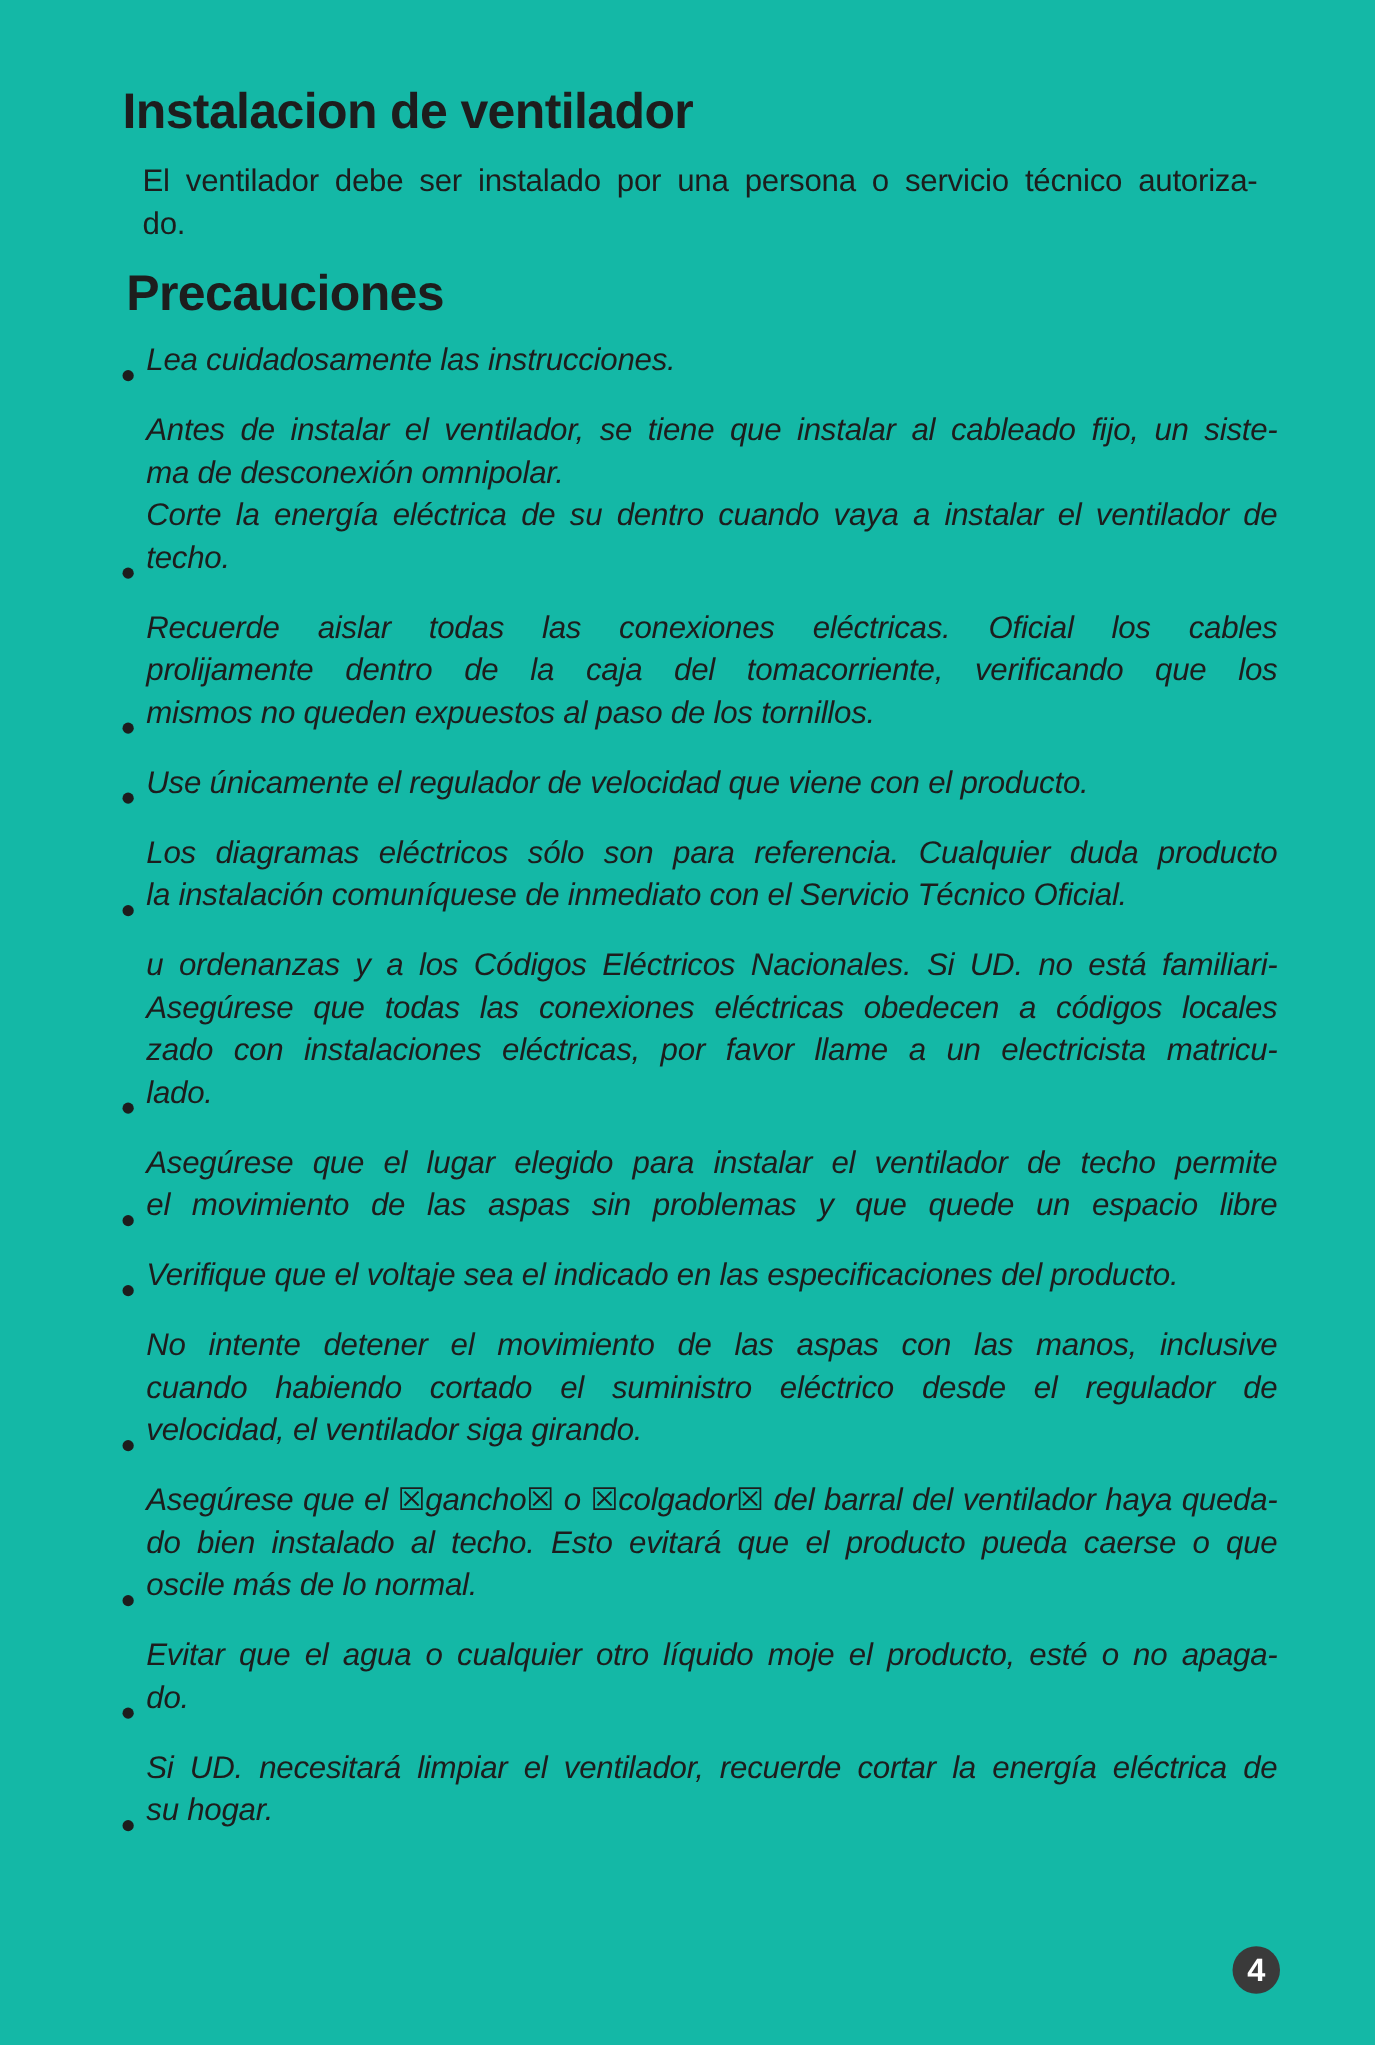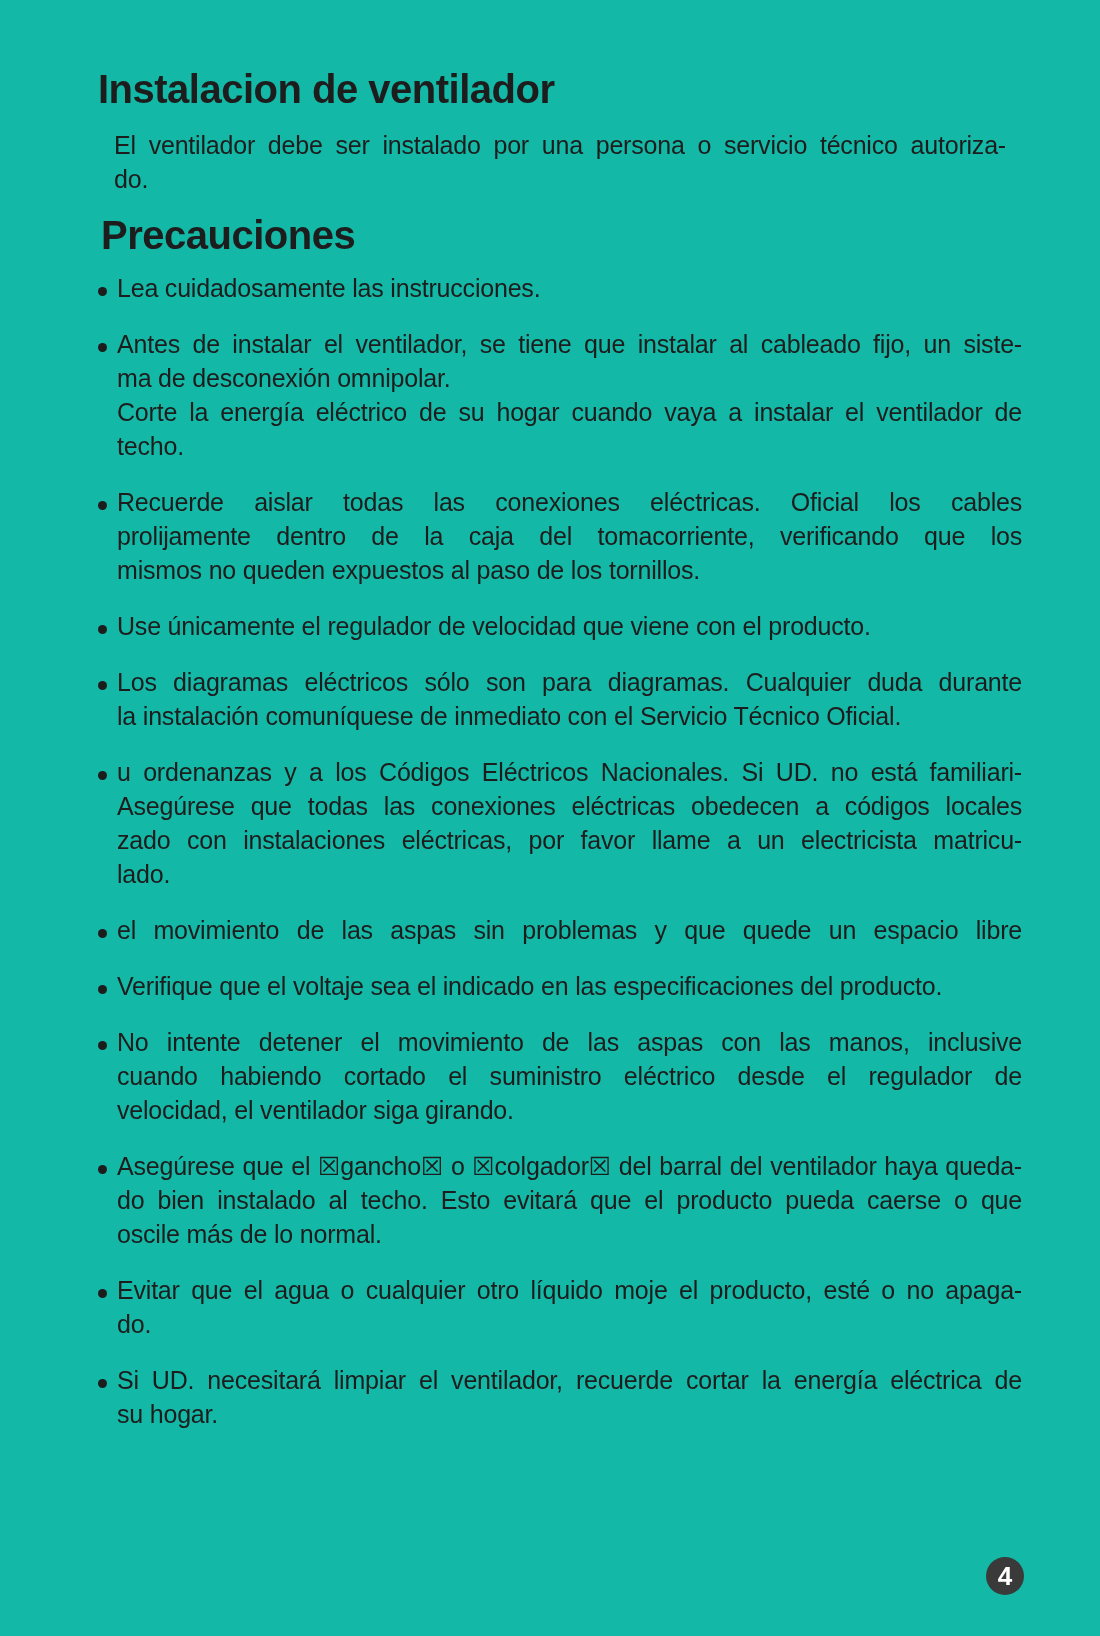--- a/index.html
+++ b/index.html
@@ -38,25 +38,26 @@
     letter-spacing: -0.5px;
     margin: 13px 0 13px 3px;
   }
   ul.list {
     list-style: none;
     margin: 0;
     padding: 0;
   }
   li.bullet-item {
     display: flex;
-    align-items: flex-start;
+    align-items: flex-end;
     margin: 0 0 22px 0;
     font-size: 25px;
     line-height: 34px;
     letter-spacing: -0.2px;
+    font-style: italic;
   }
   .dot {
     flex: 0 0 auto;
     width: 9px;
     height: 9px;
     border-radius: 50%;
     background: #1d1d1d;
     margin-top: 16px;
     margin-right: 10px;
   }
@@ -107,57 +108,58 @@
         <span class="dot"></span>
         <div class="para">
           <div class="line">Lea cuidadosamente las instrucciones.</div>
         </div>
       </li>
       <li class="bullet-item">
         <span class="dot"></span>
         <div class="para">
           <div class="line fill">Antes de instalar el ventilador, se tiene que instalar al cableado fijo, un siste-</div>
           <div class="line">ma de desconexión omnipolar.</div>
-          <div class="line fill">Corte la energía eléctrico de su hogar cuando vaya a instalar el ventilador de</div>
+          <div class="line fill">Corte la energía eléctrica de su dentro cuando vaya a instalar el ventilador de</div>
           <div class="line">techo.</div>
         </div>
       </li>
       <li class="bullet-item">
         <span class="dot"></span>
         <div class="para">
           <div class="line fill">Recuerde aislar todas las conexiones eléctricas. Oficial los cables</div>
           <div class="line fill">prolijamente dentro de la caja del tomacorriente, verificando que los</div>
           <div class="line">mismos no queden expuestos al paso de los tornillos.</div>
         </div>
       </li>
       <li class="bullet-item">
         <span class="dot"></span>
         <div class="para">
           <div class="line">Use únicamente el regulador de velocidad que viene con el producto.</div>
         </div>
       </li>
       <li class="bullet-item">
         <span class="dot"></span>
         <div class="para">
-          <div class="line fill">Los diagramas eléctricos sólo son para diagramas. Cualquier duda durante</div>
+          <div class="line fill">Los diagramas eléctricos sólo son para referencia. Cualquier duda producto</div>
           <div class="line">la instalación comuníquese de inmediato con el Servicio Técnico Oficial.</div>
         </div>
       </li>
       <li class="bullet-item">
         <span class="dot"></span>
         <div class="para">
           <div class="line fill">u ordenanzas y a los Códigos Eléctricos Nacionales. Si UD. no está familiari-</div>
           <div class="line fill">Asegúrese que todas las conexiones eléctricas obedecen a códigos locales</div>
           <div class="line fill">zado con instalaciones eléctricas, por favor llame a un electricista matricu-</div>
           <div class="line">lado.</div>
         </div>
       </li>
       <li class="bullet-item">
         <span class="dot"></span>
         <div class="para">
+          <div class="line fill">Asegúrese que el lugar elegido para instalar el ventilador de techo permite</div>
           <div class="line fill">el movimiento de las aspas sin problemas y que quede un espacio libre</div>
         </div>
       </li>
       <li class="bullet-item">
         <span class="dot"></span>
         <div class="para">
           <div class="line">Verifique que el voltaje sea el indicado en las especificaciones del producto.</div>
         </div>
       </li>
       <li class="bullet-item">

